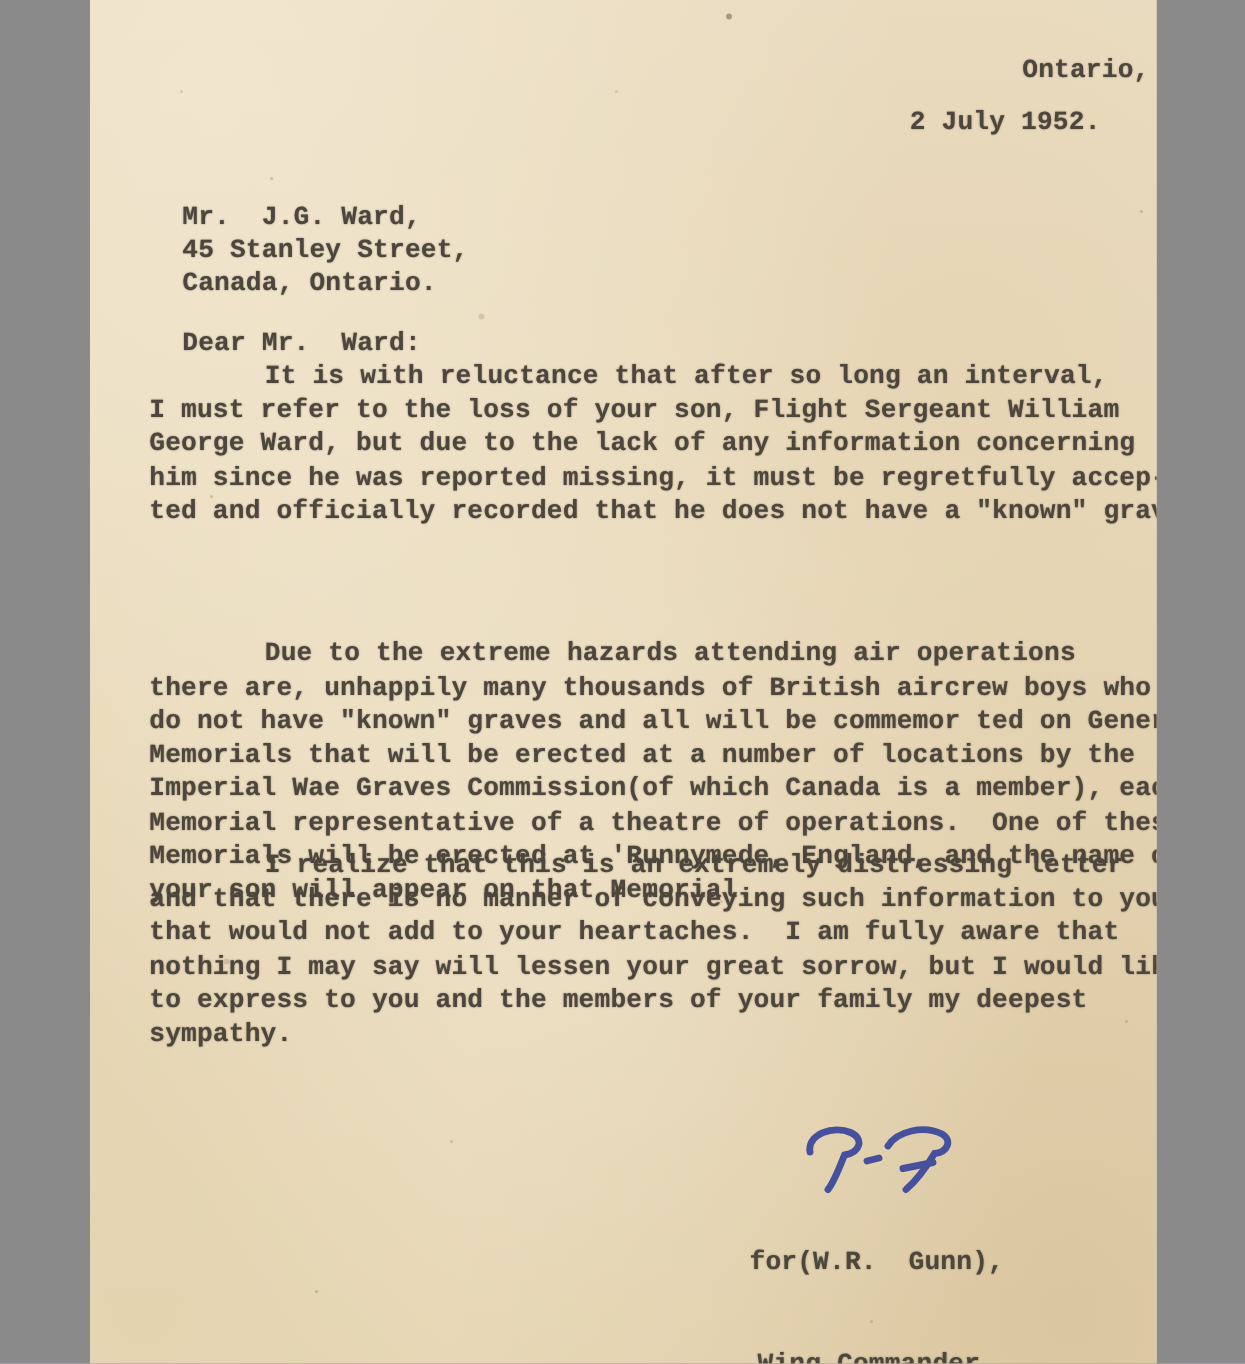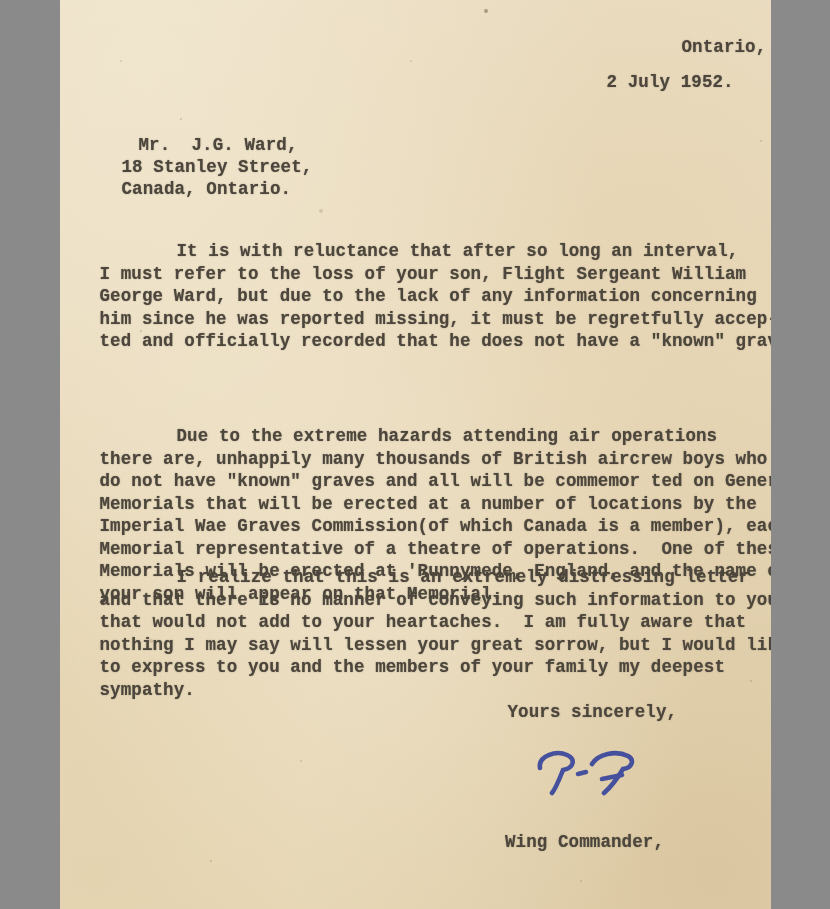--- a/index.html
+++ b/index.html
@@ -51,25 +51,26 @@
 </head>
 <body>
 
 <div class="page">
   <div class="speckles"></div>
 
   <div class="txt" style="left:622px;top:36px;">Ontario,</div>
   <div class="txt" style="left:547px;top:59px;margin-top:12px;">2 July 1952.</div>
 
   <div>
-    <div class="txt" style="left:79px;top:134px;">Mr.  J.G. Ward,</div>
-    <div class="txt" style="left:62px;top:156px;">18 Stanley Street,</div>
+    <div class="txt" style="left:62px;top:134px;">Mr.  J.G. Ward,</div>
+    <div class="txt" style="left:62px;top:156px;">45 Stanley Street,</div>
     <div class="txt" style="left:62px;top:178px;">Canada, Ontario.</div>
   </div>
 
+  <div class="txt" style="left:62px;top:218px;">Dear Mr.  Ward:</div>
 
   <div class="txt para" style="left:40px;top:240px;">It is with reluctance that after so long an interval,
 I must refer to the loss of your son, Flight Sergeant William
 George Ward, but due to the lack of any information concerning
 him since he was reported missing, it must be regretfully accep-
 ted and officially recorded that he does not have a "known" grave.</div>
 
   <div class="txt para" style="left:40px;top:380px;margin-top:45px;">Due to the extreme hazards attending air operations
 there are, unhappily many thousands of British aircrew boys who
 do not have "known" graves and all will be commemor ted on General
@@ -79,29 +80,29 @@
 Memorials will be erected at 'Runnymede, England, and the name of
 your son will appear on that Memorial.</div>
 
   <div class="txt para" style="left:40px;top:566px;font-family:Liberation Mono, monospace;">I realize that this is an extremely distressing letter
 and that there is no manner of conveying such information to you
 that would not add to your heartaches.  I am fully aware that
 nothing I may say will lessen your great sorrow, but I would like
 to express to you and the members of your family my deepest
 sympathy.</div>
 
-  <div class="txt" style="left:448px;top:701px;">Yours sincerely,</div>
 
   <svg class="signature-svg" viewBox="0 0 116 48">
     <g fill="none" stroke="#31409c" stroke-width="4.6" stroke-linecap="round" opacity="0.88">
       <path d="M 8 20 C 6 8, 24 2, 35 7 C 44 11, 42 20, 31 22 C 27 32, 24 40, 20 45"></path>
       <path d="M 46 26 L 54 24"></path>
       <path d="M 60 16 C 66 6, 84 2, 96 8 C 103 12, 100 20, 91 21 C 85 31, 79 39, 72 45"></path>
       <path d="M 70 31 L 90 27"></path>
     </g>
   </svg>
 
   <div class="txt sig-block" style="left:345px;top:786px;">
+    <div>for(W.R.  Gunn),</div>
     <div>Wing Commander,</div>
     
     
   </div>
 </div>
 
 </body></html>

